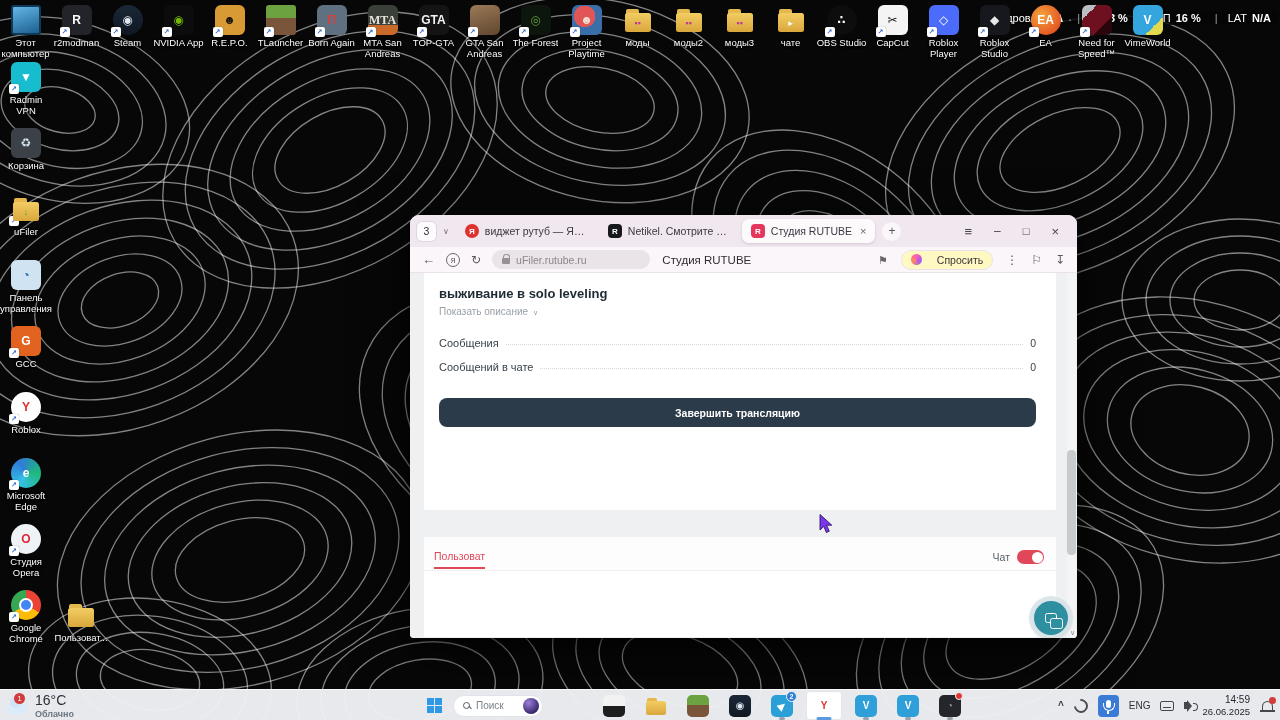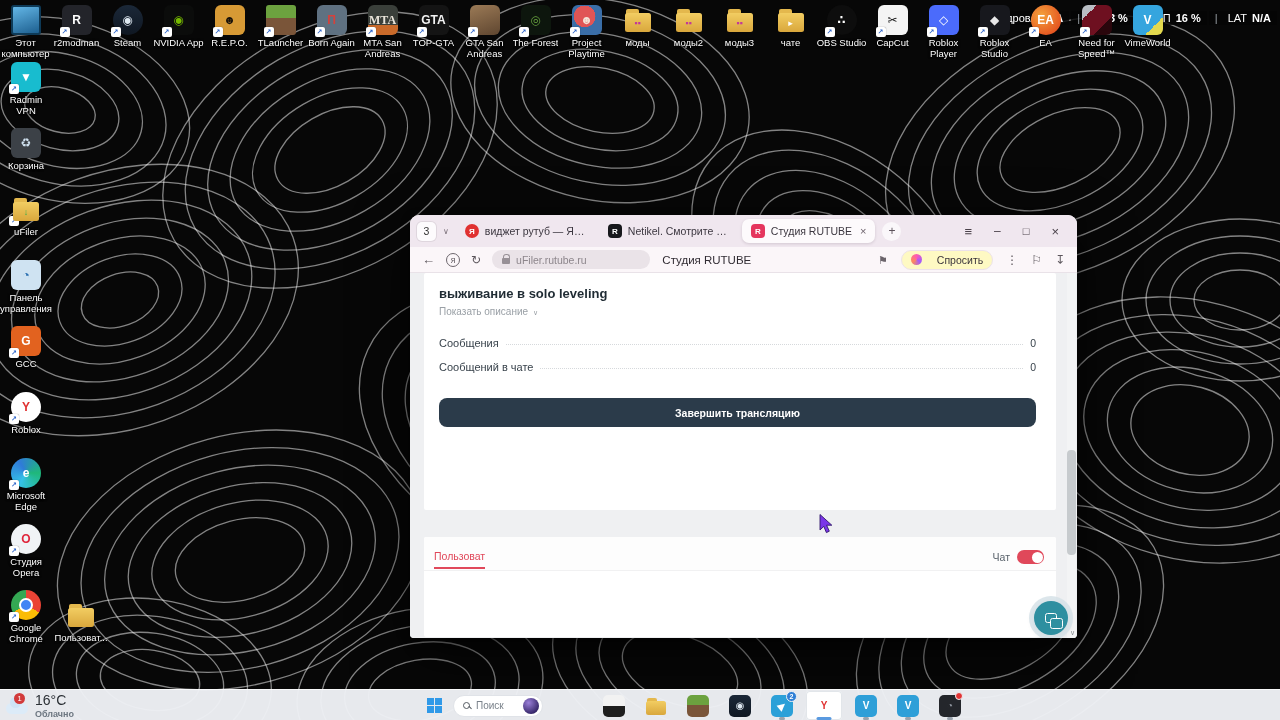--- a/index.html
+++ b/index.html
@@ -702,13 +702,30 @@
           <span class="tb-tile kind-circle" style="background: rgb(36, 38, 43);">
             <span class="glyph" style="color: rgb(138, 143, 152);">◔</span>
           </span>
 
           <span class="tb-dot"></span>
           <span class="run-line"></span>
         </div>
       </div>
   </div>
 
+  <div class="tray">
+    <span class="tray-chev"></span>
+    <span class="tray-swirl"></span>
+    <span class="mic-tile" style="background: rgb(58, 123, 213);">
+      <span class="mic"></span>
+    </span>
+    <span class="lang">ENG</span>
+    <span class="kbd"></span>
+    <span class="spk"></span>
+    <span class="dt">
+      <div class="dt-time">14:59</div>
+      <div class="dt-date">26.06.2025</div>
+    </span>
+    <span class="bell">
+      <span class="bell-dot"></span>
+    </span>
+  </div>
 </div>
 
 </body></html>

